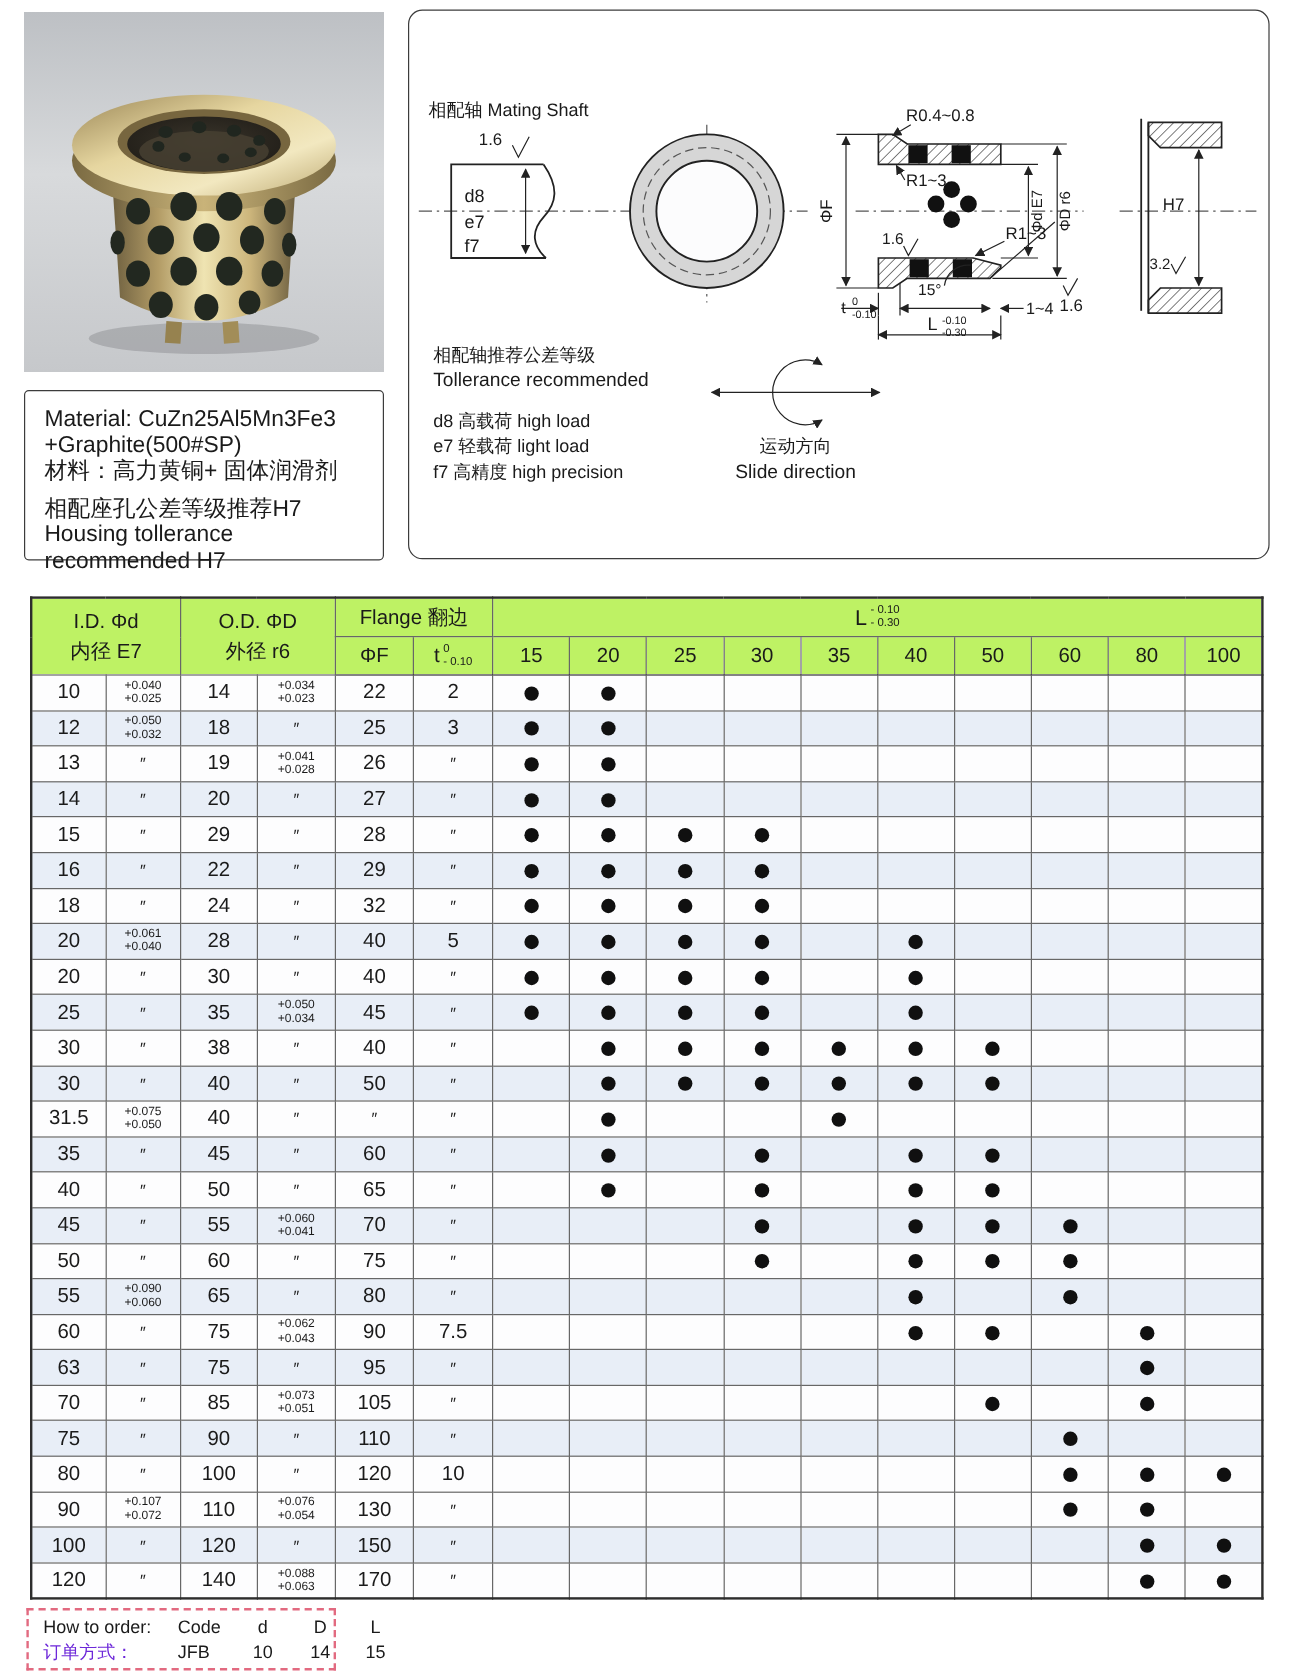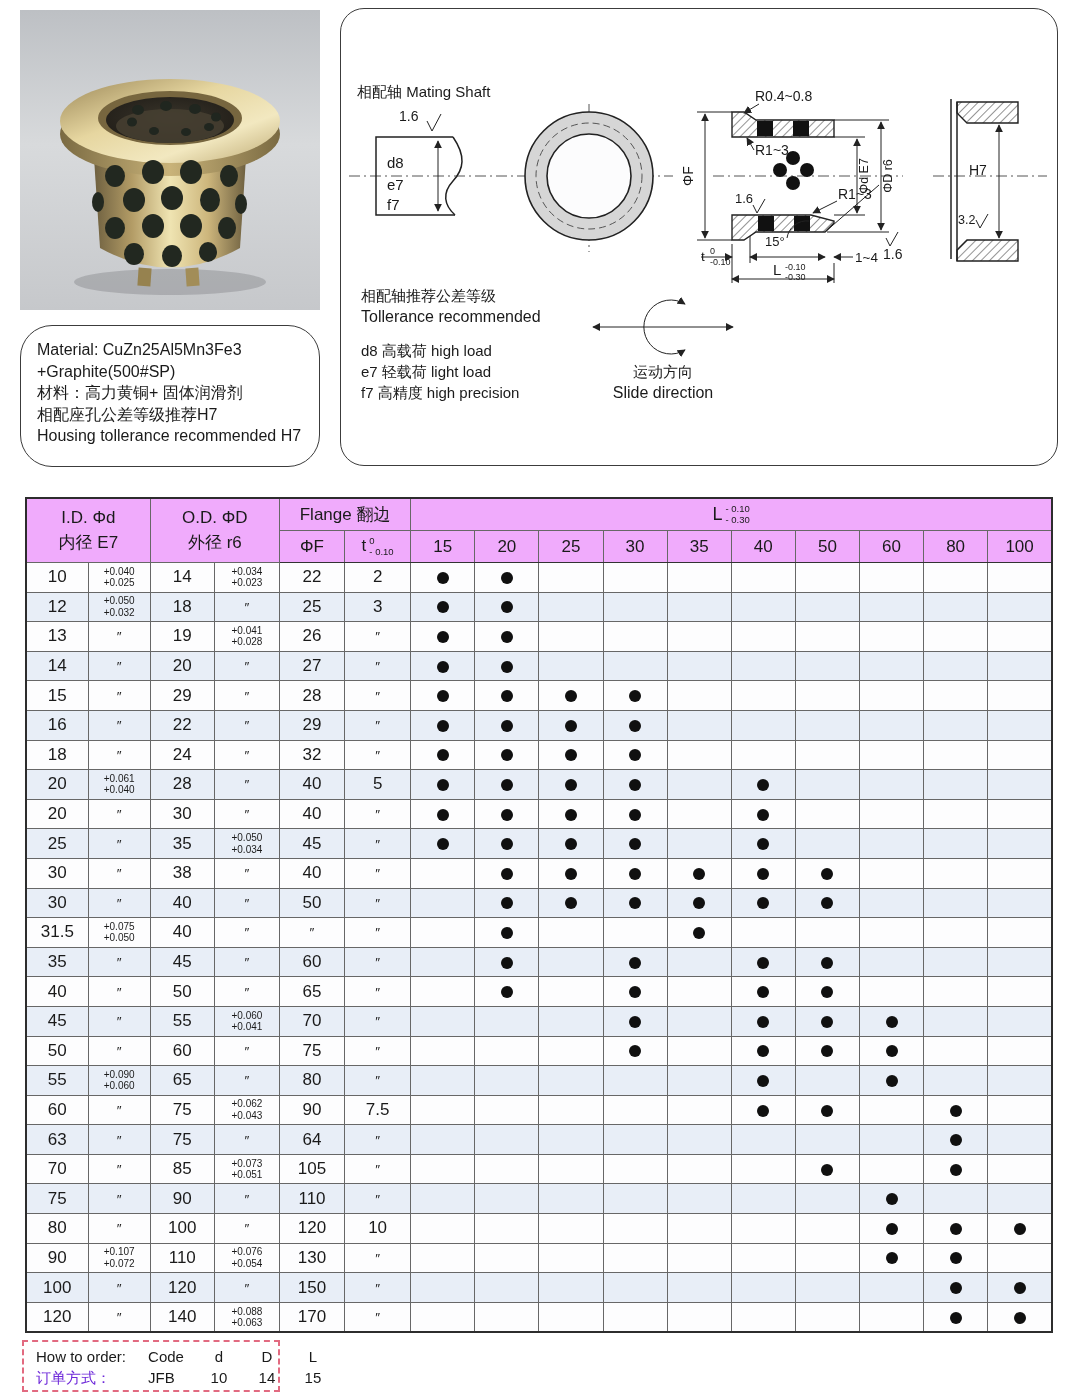--- a/index.html
+++ b/index.html
@@ -4,39 +4,39 @@
 <style>
   html,body{margin:0;padding:0;background:#fff;}
   .page{position:relative;width:1077px;height:1396px;background:#fff;
         font-family:"Liberation Sans",sans-serif;color:#1a1a1a;overflow:hidden;}
 
   
   .photo{position:absolute;left:20px;top:10px;width:300px;height:300px;}
 
   
   .material-box{position:absolute;left:20px;top:325px;width:300px;height:142px;
-    border:1.6px solid #3c3c3c;border-radius:32px;box-sizing:border-box;
-    padding:13px 16px;font-size:16px;line-height:21.5px;}
-  .material-box .gap{}
+    border:1.6px solid #3c3c3c;border-radius:4px;box-sizing:border-box;
+    padding:13px 16px;font-size:19px;line-height:21.5px;}
+  .material-box .gap{margin-top:10px;}
 
   
   .drawing-panel{position:absolute;left:340px;top:8px;width:718px;height:458px;
-    border:1.6px solid #3c3c3c;border-radius:24px;box-sizing:border-box;overflow:hidden;}
+    border:1.6px solid #3c3c3c;border-radius:12px;box-sizing:border-box;overflow:hidden;}
   .drawing-panel svg{display:block;}
   svg text{font-family:"Liberation Sans",sans-serif;fill:#1a1a1a;}
   .cl{stroke:#555;stroke-width:1;stroke-dasharray:11 4 2 4;fill:none;}
   .ol{stroke:#222;stroke-width:1.5;fill:none;}
   .dim{stroke:#222;stroke-width:1;fill:none;}
 
   
   .spec-table{position:absolute;left:25px;top:497px;border-collapse:collapse;
     table-layout:fixed;width:1028px;border:2px solid #2d2d2d;}
   .spec-table th,.spec-table td{border:1px solid #676767;text-align:center;
     padding:0;overflow:hidden;}
-  .spec-table thead th{background:#f0abfc;font-weight:normal;font-size:17px;height:31px;}
+  .spec-table thead th{background:#bef264;font-weight:normal;font-size:17px;height:31px;}
   .spec-table thead tr:last-child th{border-bottom:1.6px solid #333;}
   .g2line{line-height:1.45;font-size:17px;}
   .stack{display:inline-flex;flex-direction:column;font-size:9.5px;line-height:1.15;
     vertical-align:middle;margin-left:3px;text-align:left;justify-content:flex-end;}
   .lhead-big{font-size:18px;vertical-align:middle;}
   .spec-table td{height:28.6px;font-size:17px;background:#fdfdfe;}
   tr.shaded td{background:#e8eef7;}
   .tol{font-size:10px;line-height:1.15;}
   .ditto{font-size:13.5px;color:#222;}
   .dot{display:inline-block;width:12px;height:12px;border-radius:50%;background:#101010;
@@ -708,21 +708,21 @@
           <td><span class="dot"></span></td>
           <td></td>
           <td><span class="dot"></span></td>
           <td></td>
         </tr>
         <tr class="shaded">
           <td><span class="num">63</span></td>
           <td><span class="ditto">″</span></td>
           <td><span class="num">75</span></td>
           <td><span class="ditto">″</span></td>
-          <td><span class="num">64</span></td>
+          <td><span class="num">95</span></td>
           <td><span class="ditto">″</span></td>
           <td></td>
           <td></td>
           <td></td>
           <td></td>
           <td></td>
           <td></td>
           <td></td>
           <td></td>
           <td><span class="dot"></span></td>

